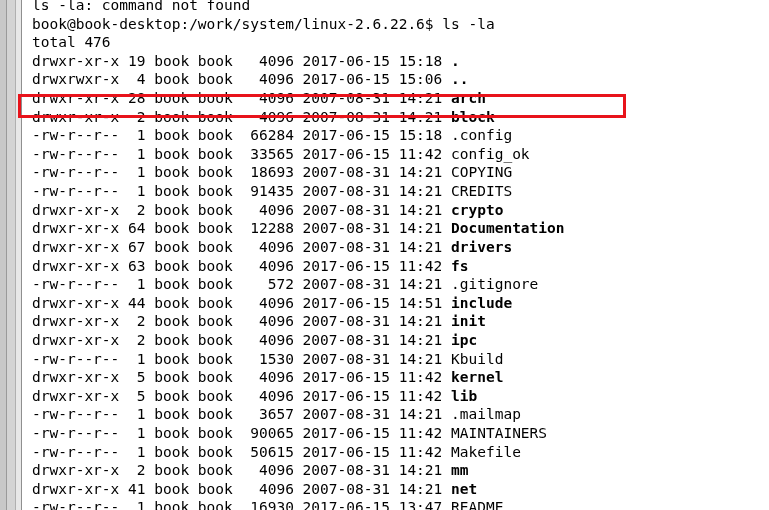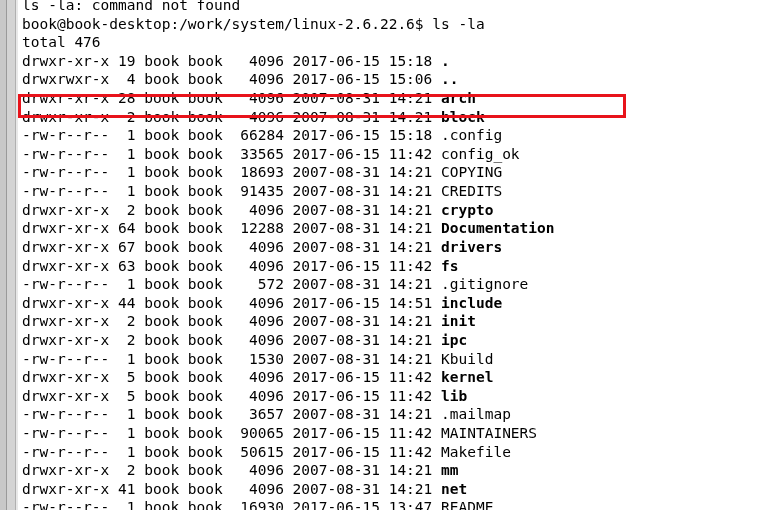--- a/index.html
+++ b/index.html
@@ -51,21 +51,21 @@
     width: 7px;
     height: 510px;
     background: #e8e8e8;
     border-left: 1px solid #b0b0b0;
     border-right: 1px solid #8f8f8f;
     box-sizing: border-box;
   }
 
   #terminal-screen {
     position: absolute;
-    left: 18px;
+    left: 28px;
     top: 0;
     right: 0;
     height: 510px;
     background: #ffffff;
     overflow: hidden;
     box-sizing: border-box;
   }
 
   #terminal-output {
     position: absolute;

